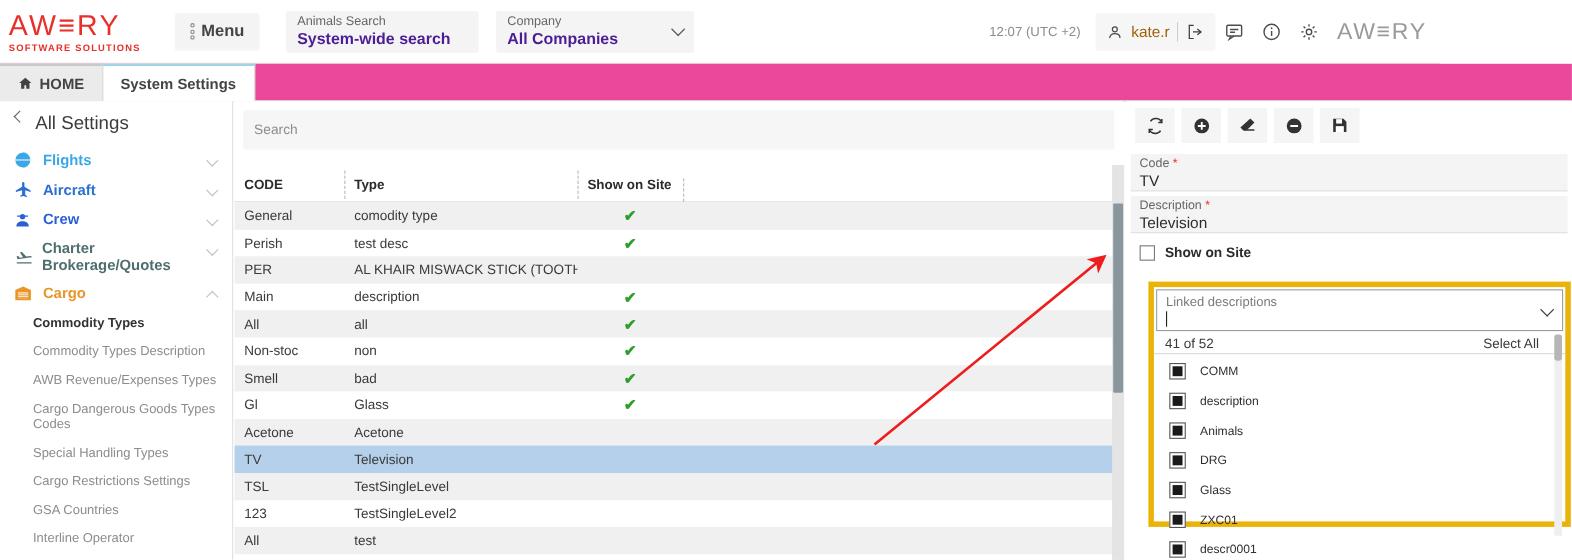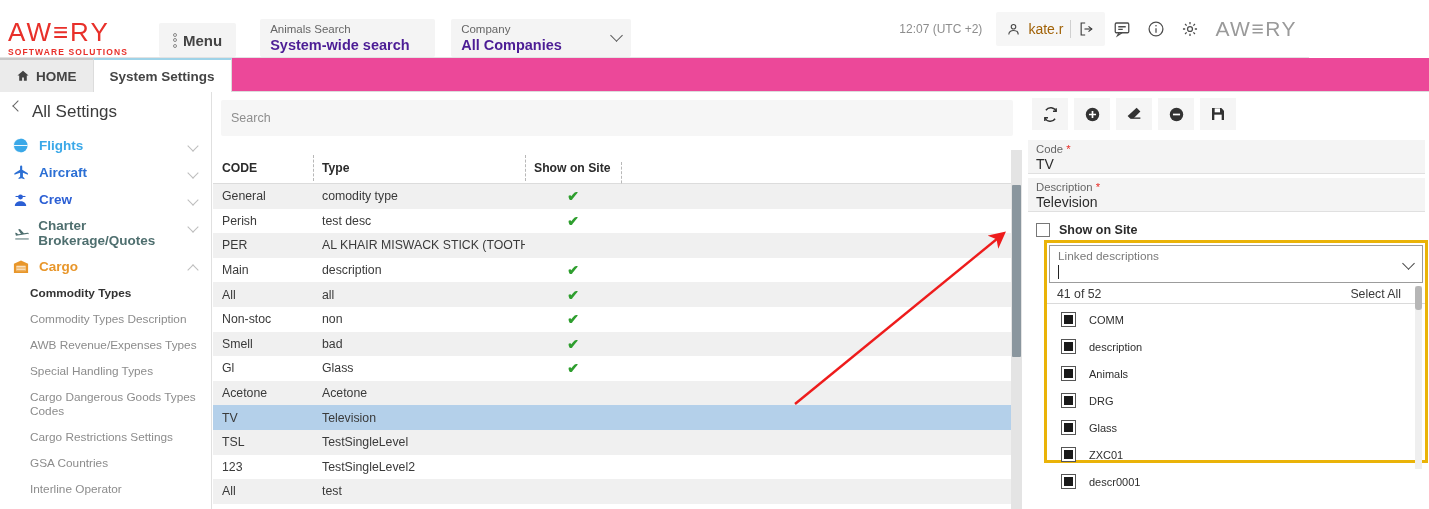--- a/index.html
+++ b/index.html
@@ -9,21 +9,21 @@
     background: #ffffff;
     overflow: hidden;
     color: #333;
   }
   #app { position: relative; width: 1429px; height: 509px; }
 
   
   .header {
     position: absolute; top: 0; left: 0; width: 1309px; height: 58px;
     background: #fff; border-bottom: 1px solid #e2e2e2;
-    display: flex; align-items: flex-end;
+    display: flex; align-items: center;
   }
   .logo-block { width: 125px; margin-left: 8px; }
   .logo-word {
     font-size: 26px; letter-spacing: 2px; color: #e8302a;
     font-family: "Liberation Sans", sans-serif; font-weight: 400;
     line-height: 28px;
   }
   .logo-sub {
     font-size: 8.5px; letter-spacing: 1.1px; color: #e8302a;
     font-weight: 700; margin-top: 1px;
@@ -165,22 +165,22 @@
   }
   .flabel { font-size: 11.3px; color: #666; line-height: 14px; }
   .req { color: #e8302a; }
   .fvalue { font-size: 14px; color: #2d2d2d; line-height: 17px; }
 
   .checkrow { display: flex; align-items: center; gap: 9px; margin: 11px 0 0 8px; cursor: pointer; }
   .cbox { width: 14px; height: 14px; border: 1px solid #777; background: #fff; }
   .checklabel { font-size: 12.5px; font-weight: 700; color: #2b2b2b; }
 
   .redbox {
-    position: absolute; left: 20px; top: 148px; width: 384px; height: 223px;
-    border: 3px solid #eab308; background: #fff;
+    position: absolute; left: 20px; top: 164px; width: 384px; height: 223px;
+    border: 5px solid #eab308; background: #fff;
   }
   .combo {
     margin: 2px; height: 38px; border: 1px solid #9c9c9c; background: #fff;
     padding: 3px 8px 0 8px; position: relative; cursor: text;
   }
   .combo .fl { font-size: 11.8px; color: #7a7a7a; line-height: 15px; }
   .caret-text { font-size: 14px; color: #222; line-height: 17px; }
   .blink { display:inline-block; width:1px; height:14px; background:#222; vertical-align:-2px; }
   .combo-chev {
     position: absolute; right: 9px; top: 13px; width: 9px; height: 9px;
@@ -350,22 +350,22 @@
             <path d="M5.5 13h13M5.5 15.3h13M5.5 17.6h13" stroke="#e8962a" stroke-width="1.1"></path>
           </svg>
       </span>
       <span class="nav-label" style="color:#e8962a">Cargo</span>
       <span class="nav-arrow up"></span>
     </div>
 
     <div class="sub-item active">Commodity Types</div>
     <div class="sub-item">Commodity Types Description</div>
     <div class="sub-item">AWB Revenue/Expenses Types</div>
+    <div class="sub-item">Cargo Dangerous Goods Types Codes</div>
     <div class="sub-item">Special Handling Types</div>
-    <div class="sub-item">Cargo Dangerous Goods Types Codes</div>
     <div class="sub-item">Cargo Restrictions Settings</div>
     <div class="sub-item">GSA Countries</div>
     <div class="sub-item">Interline Operator</div>
     <div class="sub-item">Operator Cargo Restrictions</div>
   </div>
 
   <div class="table-panel">
     <div class="search-row">
       <input class="search-input" placeholder="Search" style="">
     </div>

